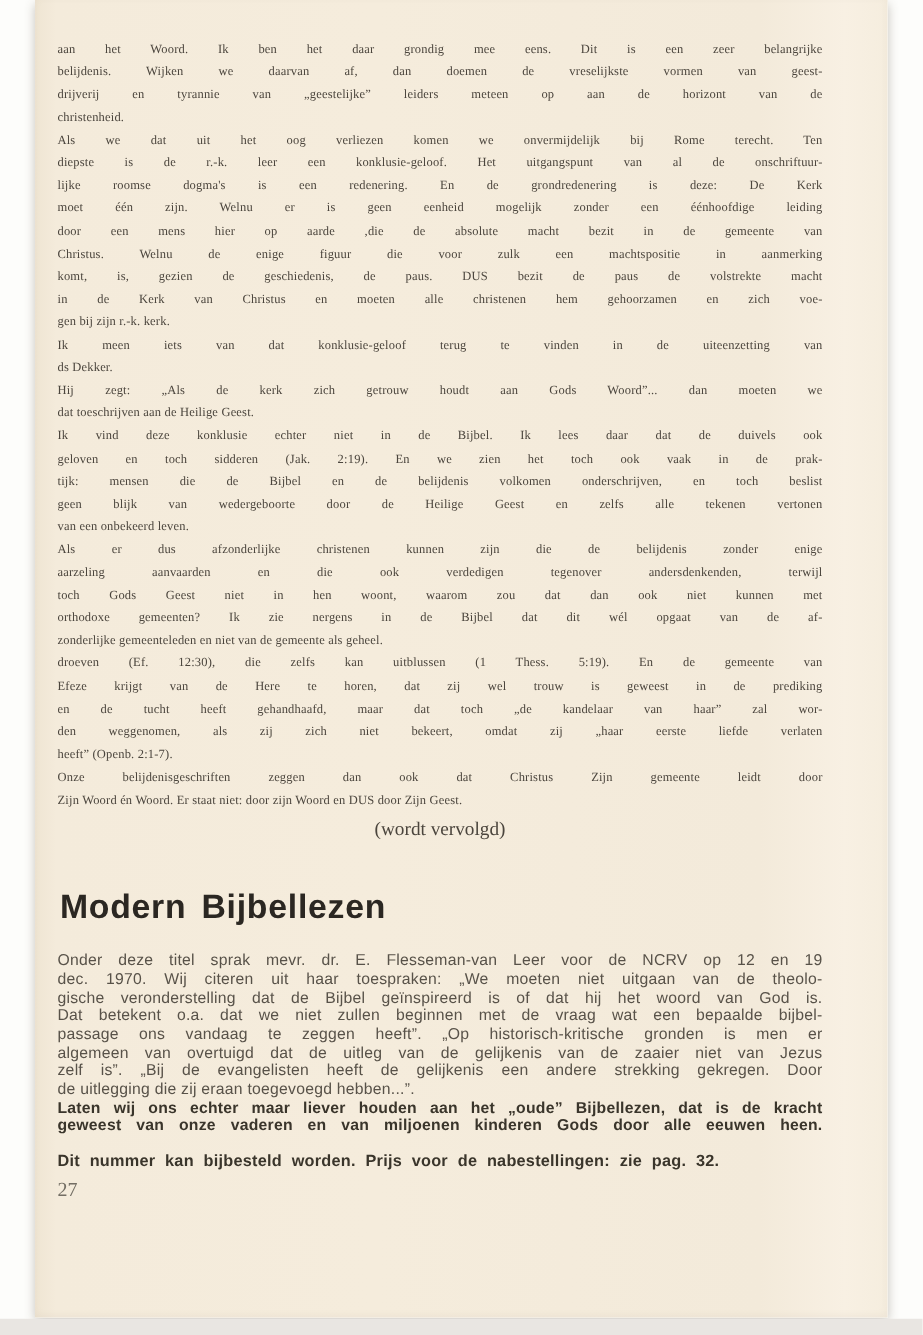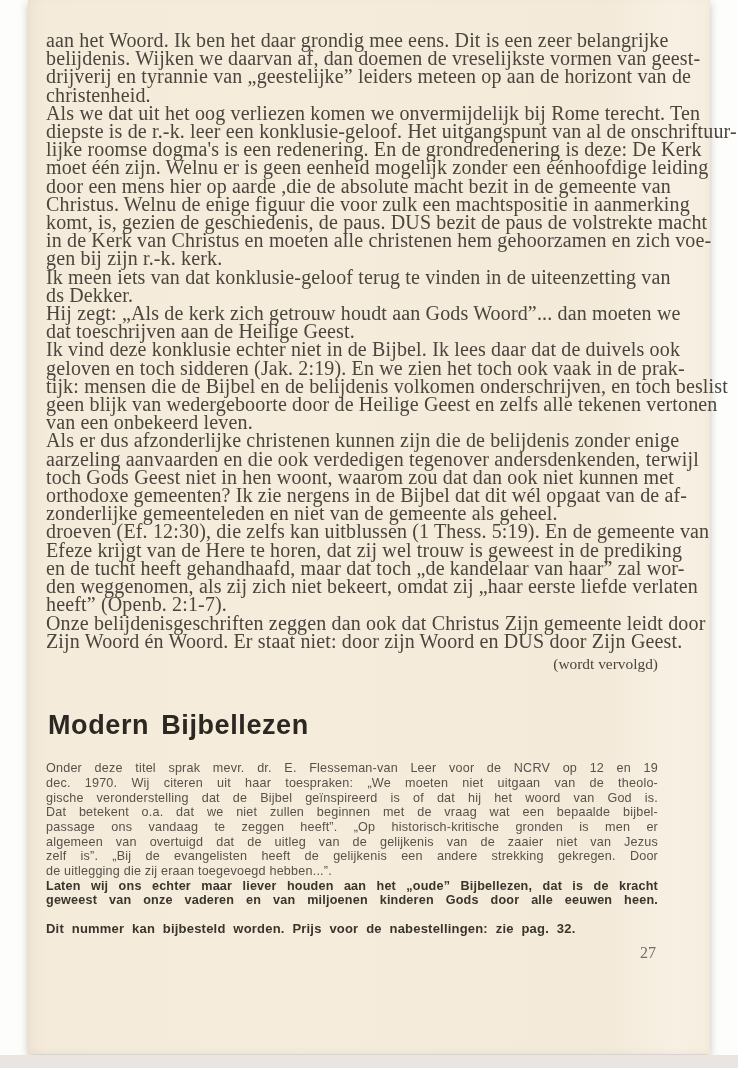--- a/index.html
+++ b/index.html
@@ -15,28 +15,28 @@
     background: linear-gradient(90deg, #efe5d3 0, #f4ebdb 2.5%, #f5ecdc 40%, #f3eada 85%, #f8f0e3 95%, #f5edde 100%);
     box-shadow: 0 3px 8px rgba(70,58,45,.30), inset 0 -2px 6px rgba(120,100,80,.06);
   }
   .bottom-strip {
     position: absolute; left: 0; top: 1055px; width: 738px; height: 13px;
     background: #e9e6e2;
   }
   
   .article {
     color: #4b453d;
-    font-size: 20px; line-height: 18.2px;
+    font-size: 10px; line-height: 18.2px;
     letter-spacing: .15px;
   }
   .line { text-align: justify; text-align-last: justify; white-space: nowrap; }
   .line-last { text-align: center; text-align-last: left; }
   .line i { font-style: italic; }
   .vervolgd {
-    margin-top: 5px; text-align: right;
+    margin-top: 5px; text-align: center;
     color: #4b453d; font-size: 15.4px; line-height: 18.2px;
   }
   
   .heading {
     margin: 37px 0 0 2px;
     font-family: "Liberation Sans", sans-serif;
     font-weight: 700; font-size: 27px; line-height: 30px;
     letter-spacing: .6px; word-spacing: 4px;
     color: #2b2722;
   }
@@ -50,21 +50,21 @@
   }
   .sans-block .bold-line { font-weight: 700; color: #3a352b; }
   .order-note {
     margin-top: 13px;
     font-family: "Liberation Sans", sans-serif;
     font-weight: 700; font-size: 13px; line-height: 15px;
     word-spacing: 4px; letter-spacing: .2px;
     color: #3a352b;
   }
   .page-number {
-    margin-top: 8px; text-align: right; padding-right: 2px;
+    margin-top: 8px; padding-right: 2px;
     font-size: 16px; color: #736e64;
   }
 </style>
 </head>
 <body>
 
 <div class="paper">
   <div class="article" id="article-body">
       <div>
         <div class="line">aan het Woord. Ik ben het daar grondig mee eens. Dit is een zeer belangrijke</div>

